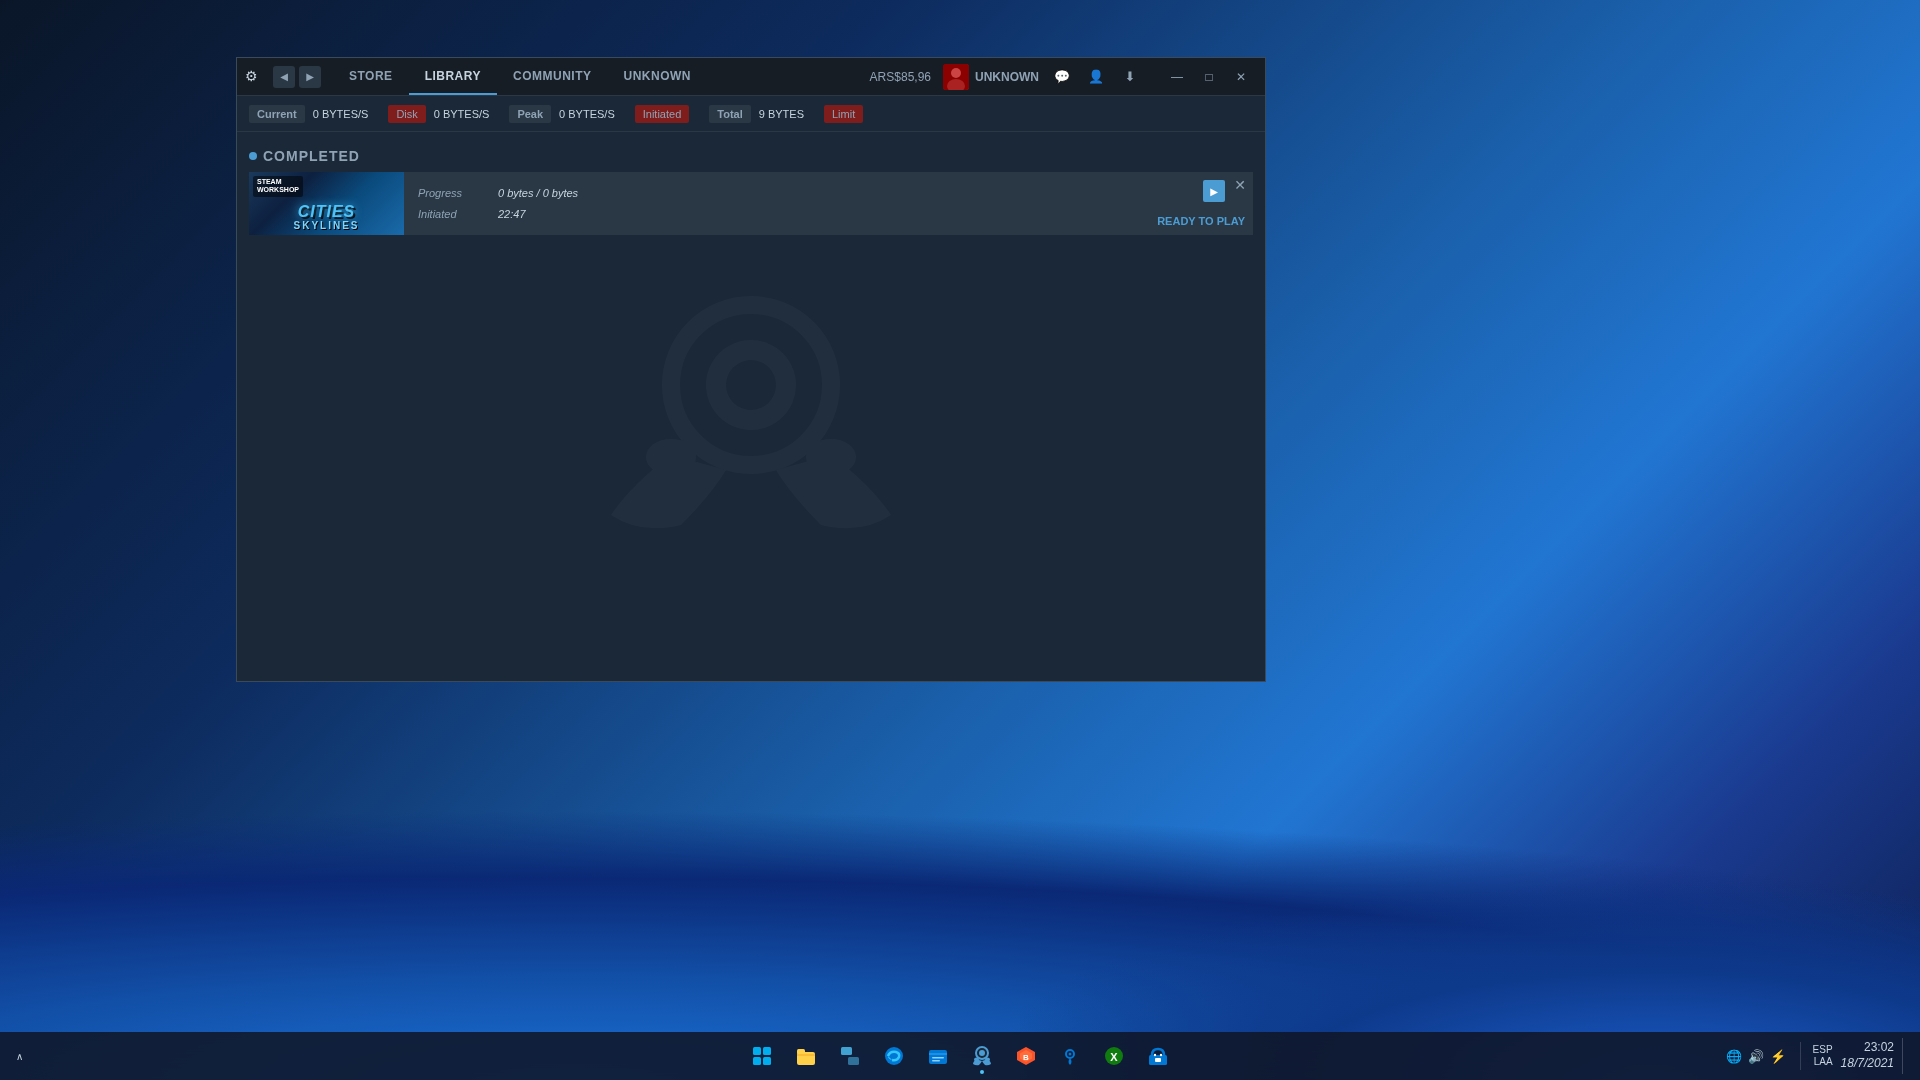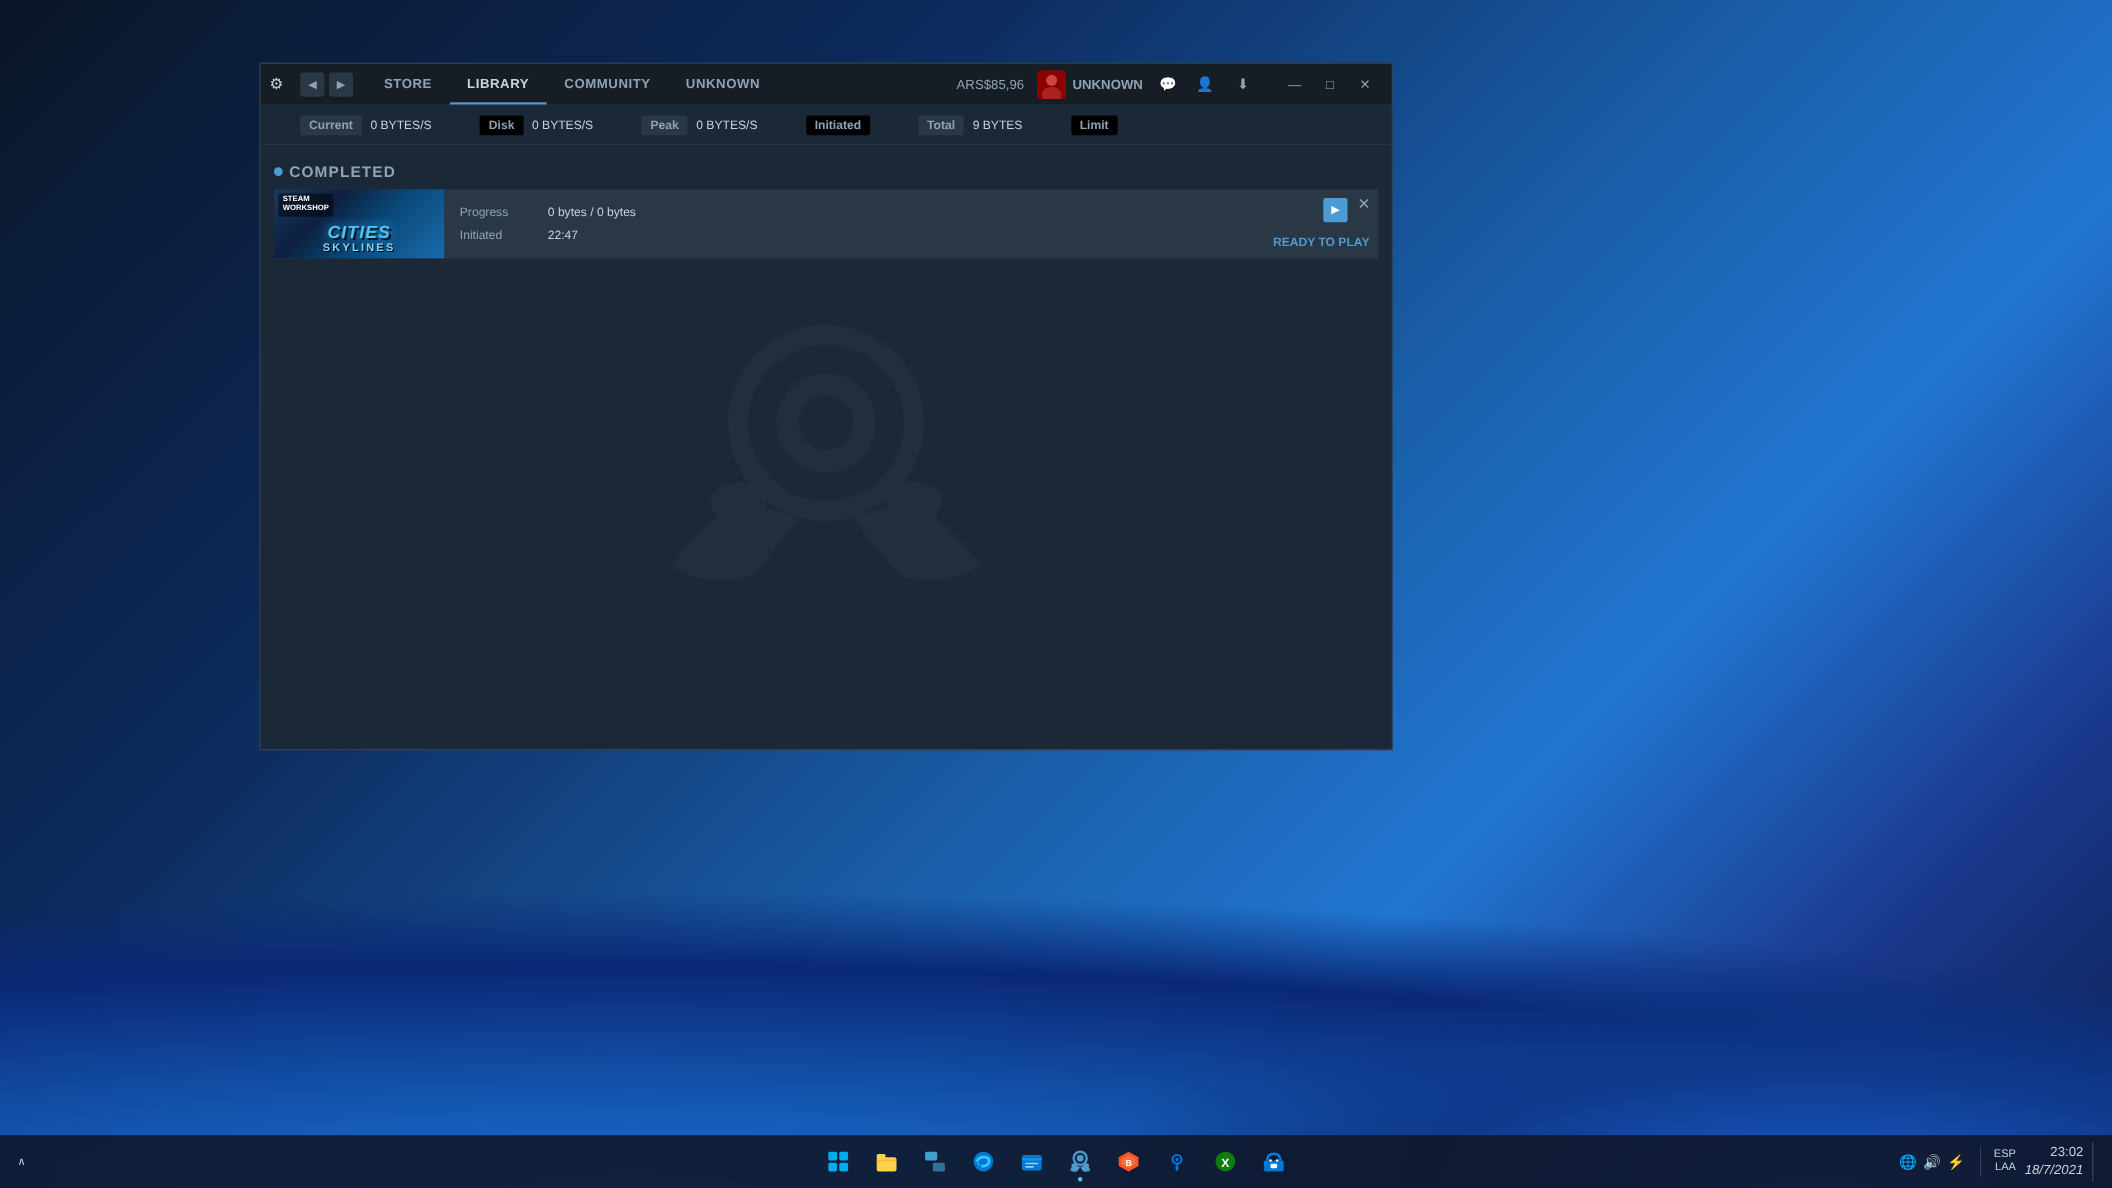--- a/index.html
+++ b/index.html
@@ -195,44 +195,43 @@
       gap: 20px;
       height: 36px;
       flex-shrink: 0;
       border-bottom: 1px solid #2a3845;
     }
 
     .stat-item {
       display: flex;
       align-items: center;
       gap: 8px;
-      margin-left: 24px;
     }
 
     .stat-label {
       background: #2a3845;
       color: #8fa3b5;
       font-size: 11px;
       padding: 3px 8px;
       border-radius: 2px;
       font-weight: 600;
     }
 
     .stat-value {
       color: #c6d4df;
       font-size: 11px;
     }
 
     .stat-badge {
-      background: #000000;
+      background: #7f1d1d;
       color: #8fa3b5;
       font-size: 11px;
       padding: 3px 8px;
       border-radius: 2px;
-      font-weight: 700;
+      font-weight: 400;
     }
 
     
     .main-content {
       flex: 1;
       position: relative;
       overflow: hidden;
       background: #1b2838;
     }
 
@@ -354,20 +353,21 @@
       padding: 10px 14px;
       display: flex;
       flex-direction: column;
       justify-content: space-around;
     }
 
     .info-row {
       display: flex;
       align-items: center;
       gap: 10px;
+      font-style: italic;
     }
 
     .info-key {
       color: #8fa3b5;
       font-size: 11px;
       width: 70px;
       flex-shrink: 0;
     }
 
     .info-value {

